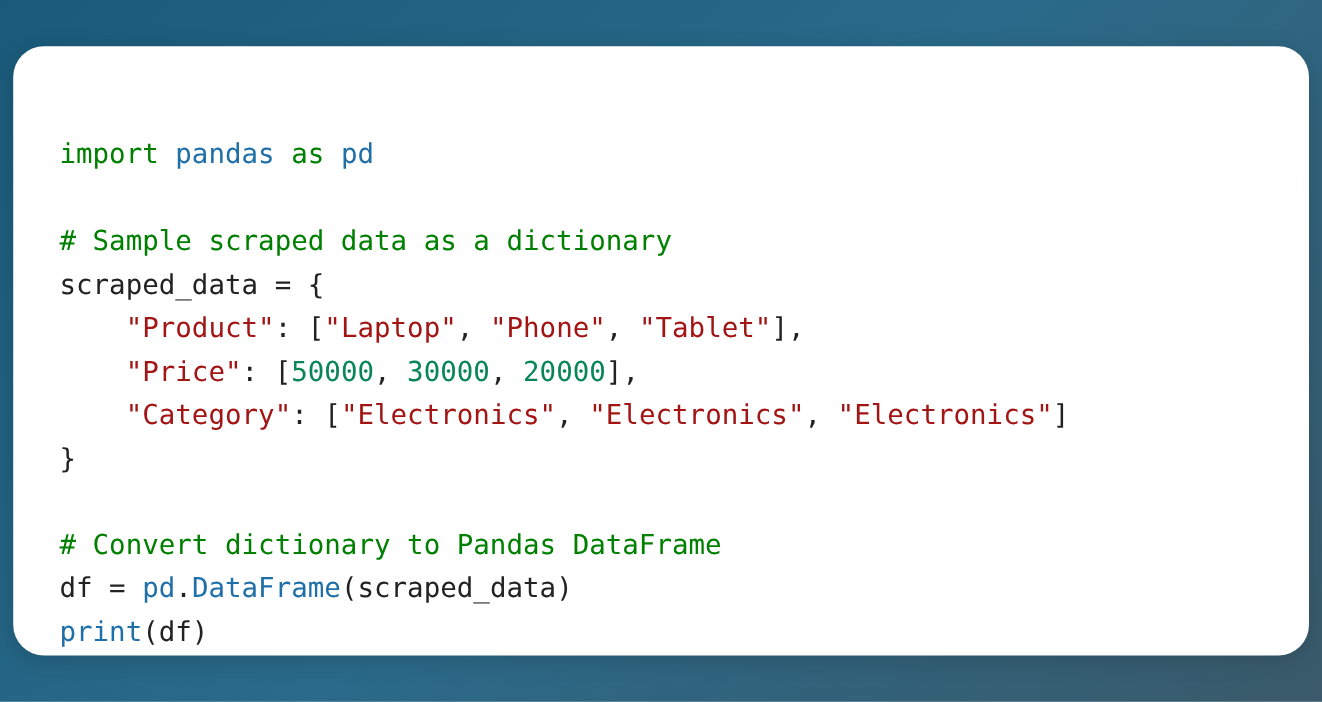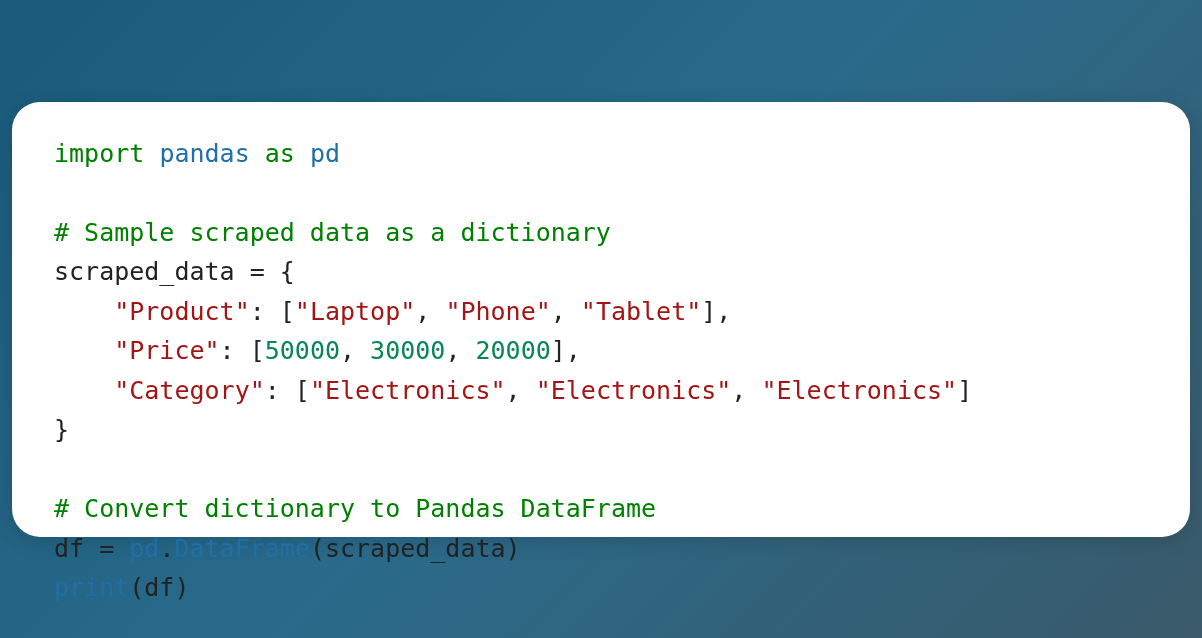--- a/index.html
+++ b/index.html
@@ -10,23 +10,23 @@
   }
   body {
     background: linear-gradient(135deg, #1a5a7a 0%, #2a6a8a 50%, #3a5a6a 100%);
     display: flex;
     align-items: center;
     justify-content: center;
   }
   .card {
     background: #ffffff;
     width: 1178px;
-    height: 435px;
+    height: 554px;
     border-radius: 28px;
-    padding: 32px 42px 42px 42px;
+    padding: 78px 42px 42px 42px;
     box-shadow: 0 4px 20px rgba(0,0,0,0.15);
   }
   pre.code {
     margin: 0;
     font-family: "Consolas", "Menlo", "Monaco", monospace;
     font-size: 25px;
     line-height: 1.58;
     white-space: pre;
     color: #222;
   }

